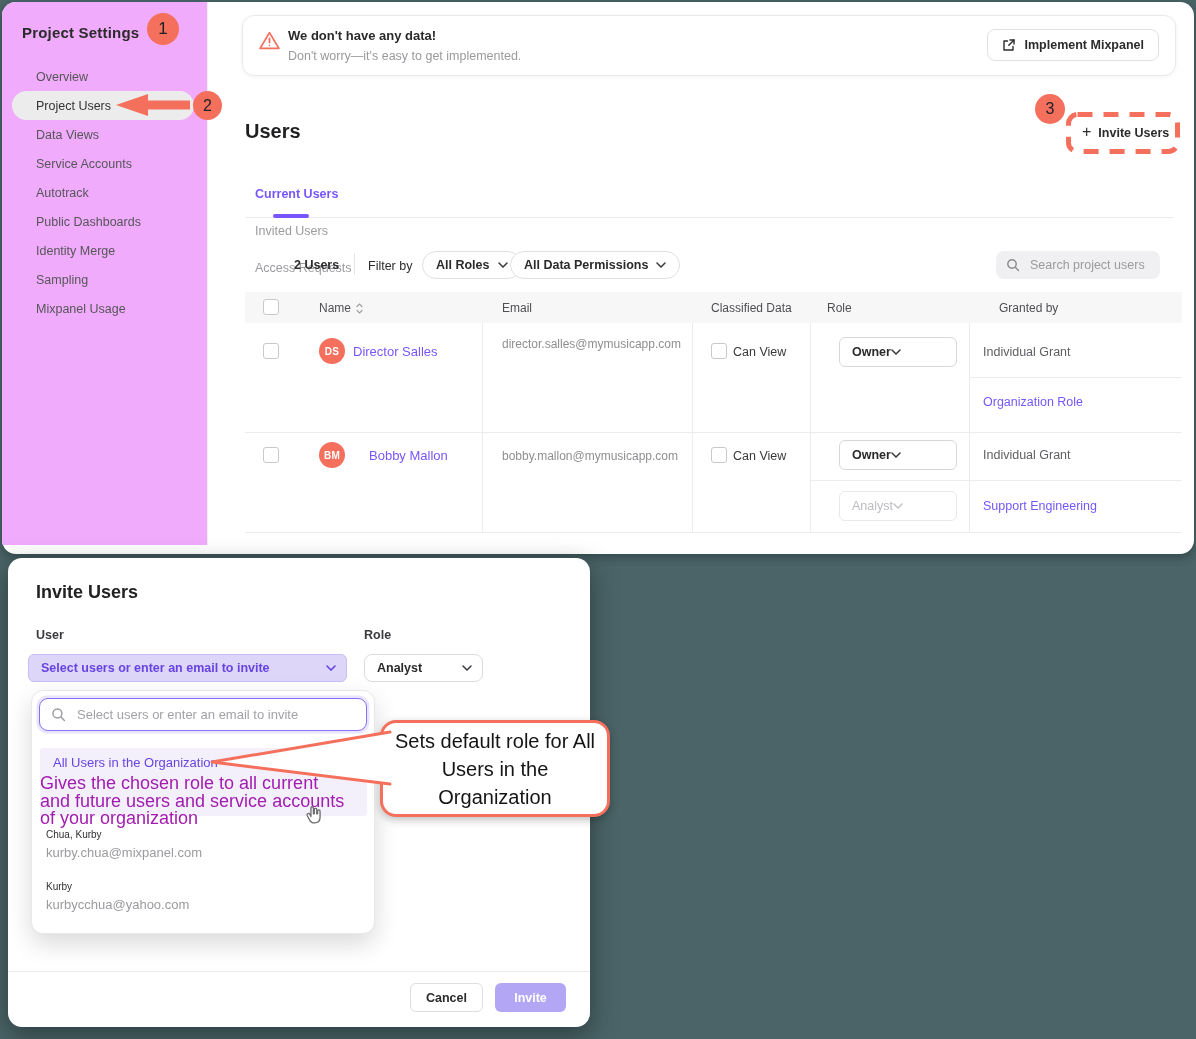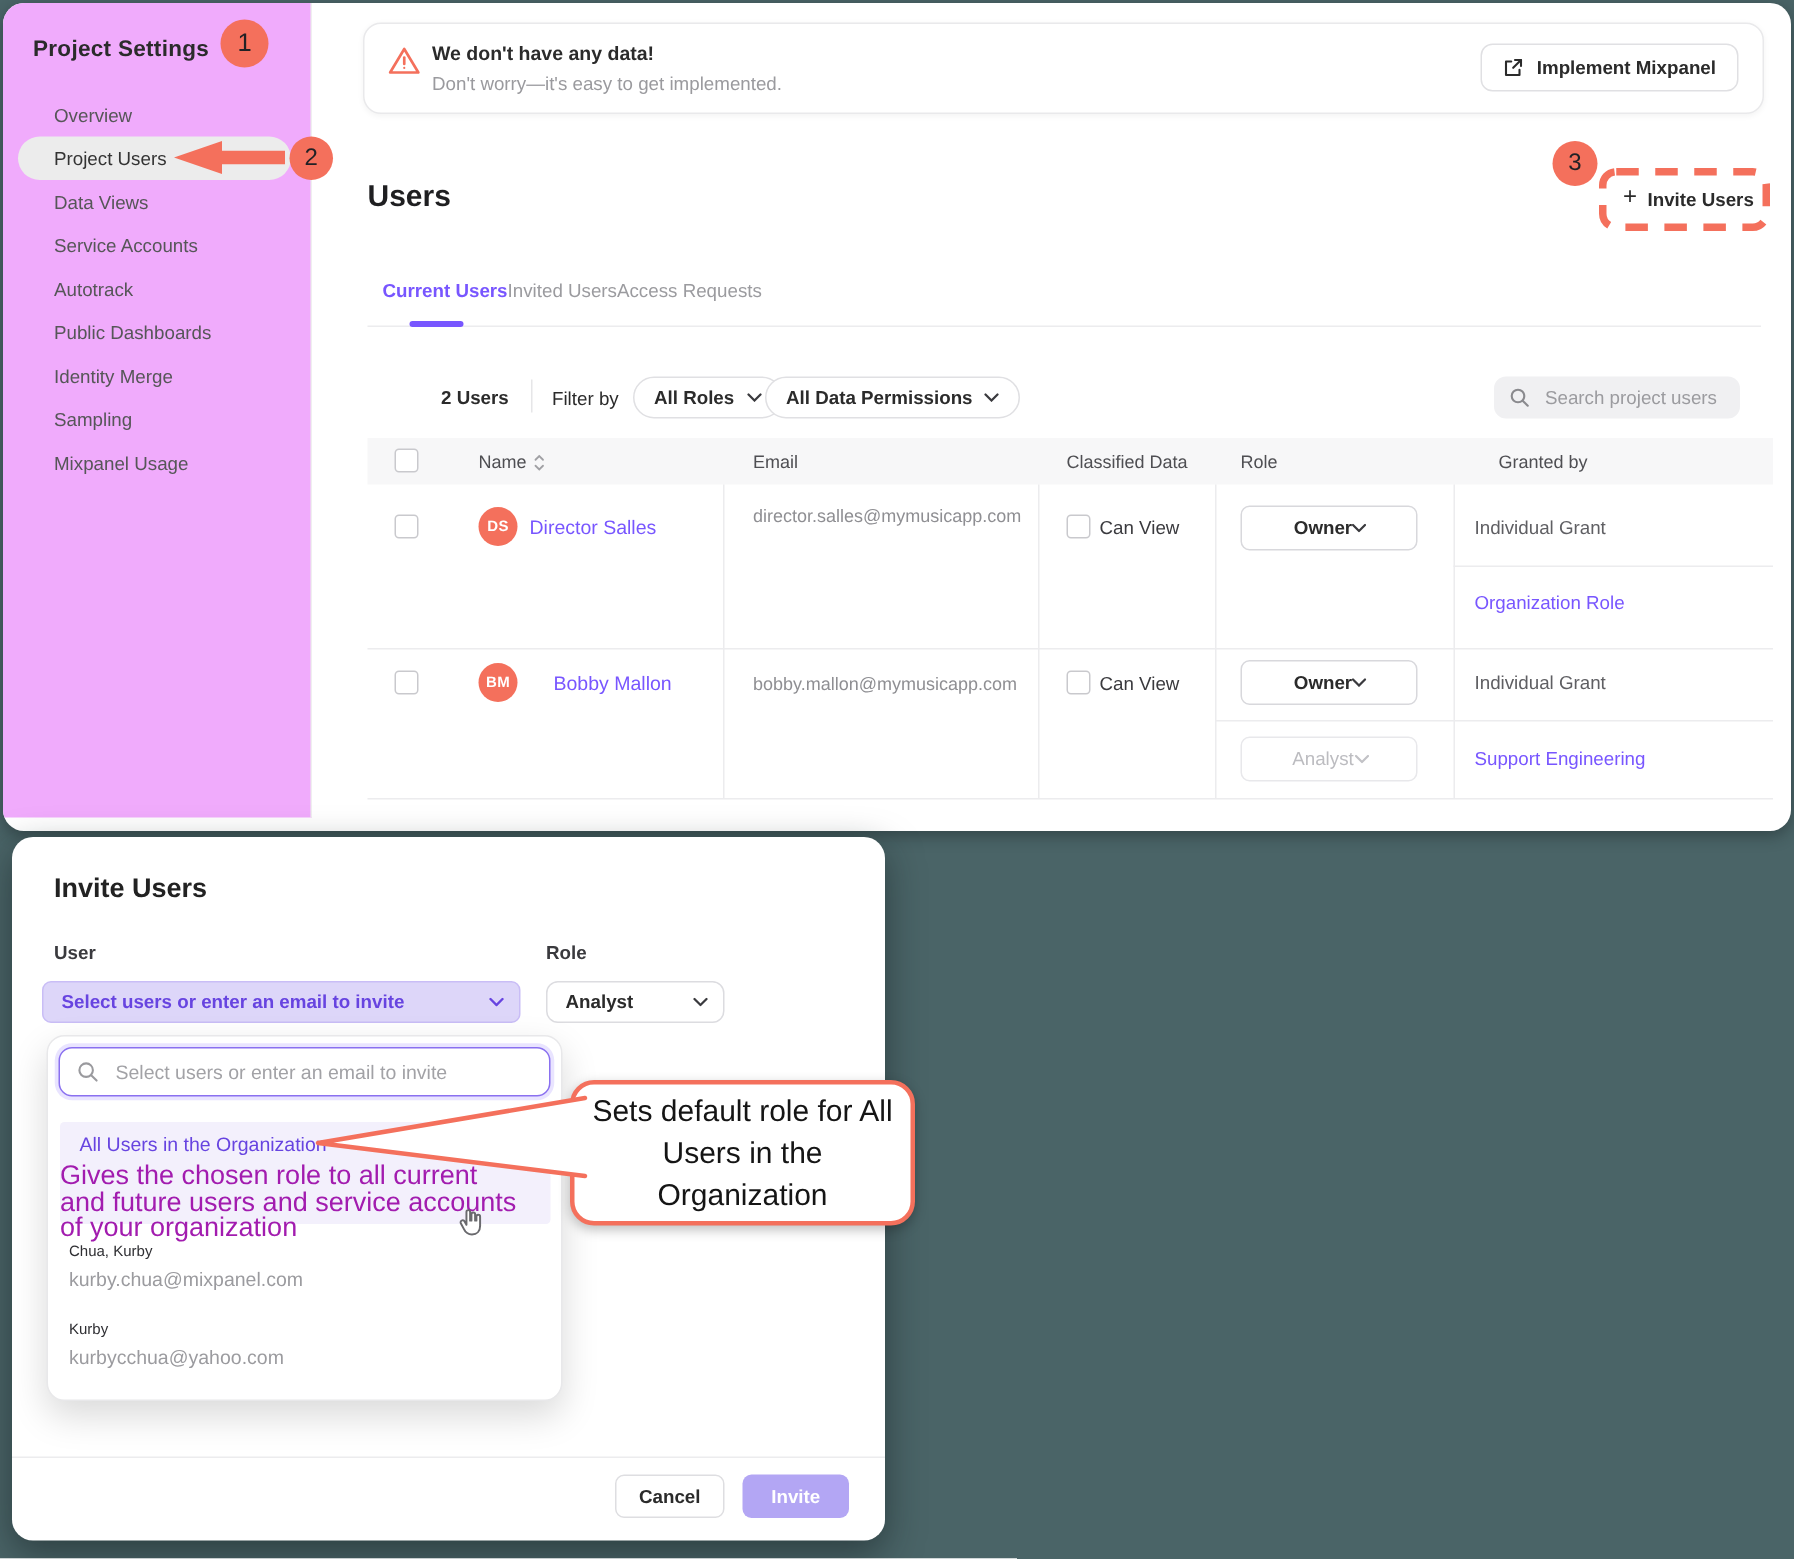--- a/index.html
+++ b/index.html
@@ -26,21 +26,21 @@
   .banner-title{position:absolute;left:45px;top:12px;font-size:13px;font-weight:bold;color:#2b2b2b;}
   .banner-sub{position:absolute;left:45px;top:33px;font-size:12.5px;color:#9a9a9e;}
   .impl-btn{position:absolute;right:16px;top:13px;height:32px;display:flex;align-items:center;gap:9px;padding:0 14px;border:1px solid #e0e0e3;border-radius:8px;background:#fff;font-size:12.5px;font-weight:bold;color:#2b2b2b;cursor:pointer;font-family:inherit;}
 
   .users-heading{position:absolute;left:243px;top:118px;font-size:20px;font-weight:bold;color:#1f1f21;}
 
   .invite-btn{position:absolute;left:1080px;top:123px;display:flex;align-items:center;gap:7px;font-size:12.5px;font-weight:bold;color:#2b2b2b;cursor:pointer;z-index:6;}
   .invite-plus{font-size:16px;font-weight:normal;line-height:1;transform:translateY(-1px);}
   .dash-rect{position:absolute;left:1062px;top:107px;z-index:5;}
 
-  .tabs{position:absolute;left:253px;top:185px;display:flex;font-size:12.5px;}
+  .tabs{position:absolute;left:253px;top:185px;display:flex;gap:23px;font-size:12.5px;flex-direction:column;}
   .tab{color:#9b9b9f;cursor:pointer;}
   .tab.active{color:#7856FF;font-weight:bold;}
   .tabs-border{position:absolute;left:243px;top:215px;width:929px;height:1px;background:#ececee;}
   .tab-underline{position:absolute;left:271px;top:212px;width:36px;height:4px;background:#7856FF;border-radius:2px;}
 
   .count{position:absolute;left:292px;top:256px;font-size:12.5px;font-weight:bold;color:#2b2b2b;}
   .vsep{position:absolute;left:352px;top:251px;width:1px;height:22px;background:#e6e6e8;}
   .filterby{position:absolute;left:366px;top:257px;font-size:12.5px;color:#2b2b2b;}
   .pill{position:absolute;top:249px;height:28px;display:flex;align-items:center;gap:8px;padding:0 13px;border:1px solid #e0e0e3;border-radius:15px;background:#fff;font-size:12.5px;font-weight:bold;color:#2b2b2b;cursor:pointer;font-family:inherit;}
   .pill1{left:420px;} .pill2{left:508px;}
@@ -55,21 +55,21 @@
   .th{position:absolute;top:9px;font-size:12px;color:#4f4f53;display:flex;align-items:center;gap:5px;}
   .cb{position:absolute;width:16px;height:16px;border:1.5px solid #c9c9cd;border-radius:3px;background:#fff;box-sizing:border-box;cursor:pointer;}
   .col-line{position:absolute;top:31px;height:209px;width:1px;background:#ececee;}
   .row-line{position:absolute;height:1px;background:#ececee;left:0;width:937px;}
   .avatar{position:absolute;width:26px;height:26px;border-radius:50%;background:#F4705C;color:#fff;font-size:10px;font-weight:bold;display:flex;align-items:center;justify-content:center;letter-spacing:.3px;}
   .name-link{position:absolute;font-size:13px;color:#7856FF;cursor:pointer;}
   .email{position:absolute;font-size:12px;color:#8f8f93;}
   .canview{position:absolute;font-size:12.5px;color:#3a3a3e;}
   .grant{position:absolute;font-size:12.5px;color:#5f5f63;}
   .grant.link{color:#7856FF;cursor:pointer;}
-  .sel{position:absolute;width:118px;height:30px;border:1px solid #d8d8dc;border-radius:6px;background:#fff;display:flex;align-items:center;justify-content:center;padding:0 10px 0 12px;font-size:12.5px;font-weight:bold;color:#2b2b2b;box-sizing:border-box;cursor:pointer;}
+  .sel{position:absolute;width:118px;height:30px;border:1px solid #d8d8dc;border-radius:6px;background:#fff;display:flex;align-items:center;justify-content:flex-start;padding:0 10px 0 12px;font-size:12.5px;font-weight:bold;color:#2b2b2b;box-sizing:border-box;cursor:pointer;margin-left:12px;}
   .sel.disabled{border-color:#e8e8eb;color:#bcbcc0;font-weight:normal;}
 
   
   .dialog{position:absolute;left:8px;top:558px;width:582px;height:469px;background:#fff;border-radius:14px;box-shadow:0 8px 24px rgba(15,25,27,.5);z-index:30;}
   .dlg-title{position:absolute;left:28px;top:24px;font-size:18px;font-weight:bold;color:#222;}
   .dlg-label{position:absolute;top:70px;font-size:12.5px;font-weight:bold;color:#3a3a3e;}
   .lab-user{left:28px;} .lab-role{left:356px;}
   .user-sel{position:absolute;left:20px;top:96px;width:319px;height:28px;background:#DDD6F9;border:1px solid #c9bdf6;border-radius:6px;display:flex;align-items:center;justify-content:space-between;padding:0 10px 0 12px;font-size:12.5px;font-weight:bold;color:#6744E0;box-sizing:border-box;cursor:pointer;}
   .role-sel{position:absolute;left:356px;top:96px;width:119px;height:28px;border:1px solid #dcdce0;border-radius:8px;background:#fff;display:flex;align-items:center;justify-content:space-between;padding:0 10px 0 12px;font-size:12.5px;font-weight:bold;color:#2b2b2b;box-sizing:border-box;cursor:pointer;}
 

